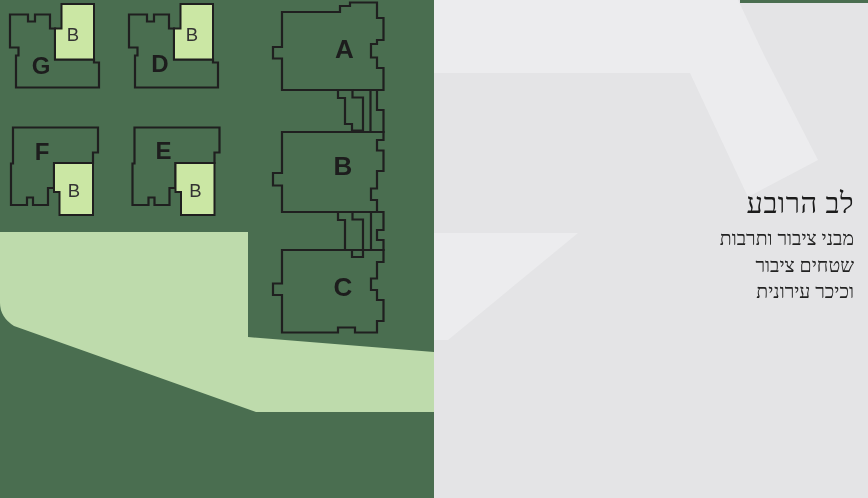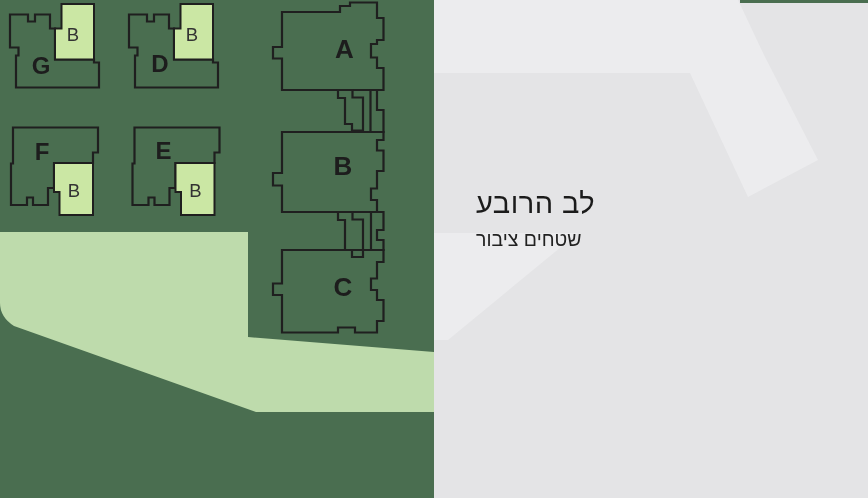--- a/index.html
+++ b/index.html
@@ -10,24 +10,24 @@
     background:#e4e4e6;
     font-family:"Liberation Sans",sans-serif;
   }
   .map-svg{position:absolute;left:0;top:0;display:block;}
   .edge-strip{position:absolute;top:0;height:3px;}
   .panel{
     position:absolute;left:434px;top:0;width:434px;height:498px;
   }
   .panel-decor{position:absolute;left:0;top:0;display:block;}
   .panel-text{
-    position:absolute;left:42px;top:187px;width:368px;
-    direction:rtl;text-align:left;
+    position:absolute;left:52px;top:187px;width:368px;
+    direction:rtl;text-align:right;
     color:#1b1b1b;
-    font-family:Liberation Sans, sans-serif;
+    font-family:Liberation Serif, serif;
   }
   .panel-title{
     font-size:29px;line-height:33px;font-weight:400;letter-spacing:0.5px;
   }
   .panel-sub{
     margin-top:6px;font-size:19.5px;line-height:26.5px;color:#222;
   }
   .bldg-letter{
     font-family:"Liberation Sans",sans-serif;
     font-weight:bold;fill:#1d1d1d;
@@ -98,18 +98,20 @@
 
   <div class="panel">
     <svg class="panel-decor" width="434" height="498" viewBox="0 0 434 498">
       <path d="M 0,0 L 304,0 L 331,57 L 384,160 L 314,197 L 256,73 L 0,73 Z" fill="#ececee"></path>
       <path d="M 0,233 L 144,233 L 14,340 L 0,340 Z" fill="#ececee"></path>
     </svg>
 
     <div class="panel-text">
       <div class="panel-title">לב הרובע</div>
       <div class="panel-sub">
+        <div>מבני ציבור ותרבות</div>
         <div>שטחים ציבור</div>
+        <div>וכיכר עירונית</div>
       </div>
     </div>
   </div>
 
 </div>
 
 </body></html>

